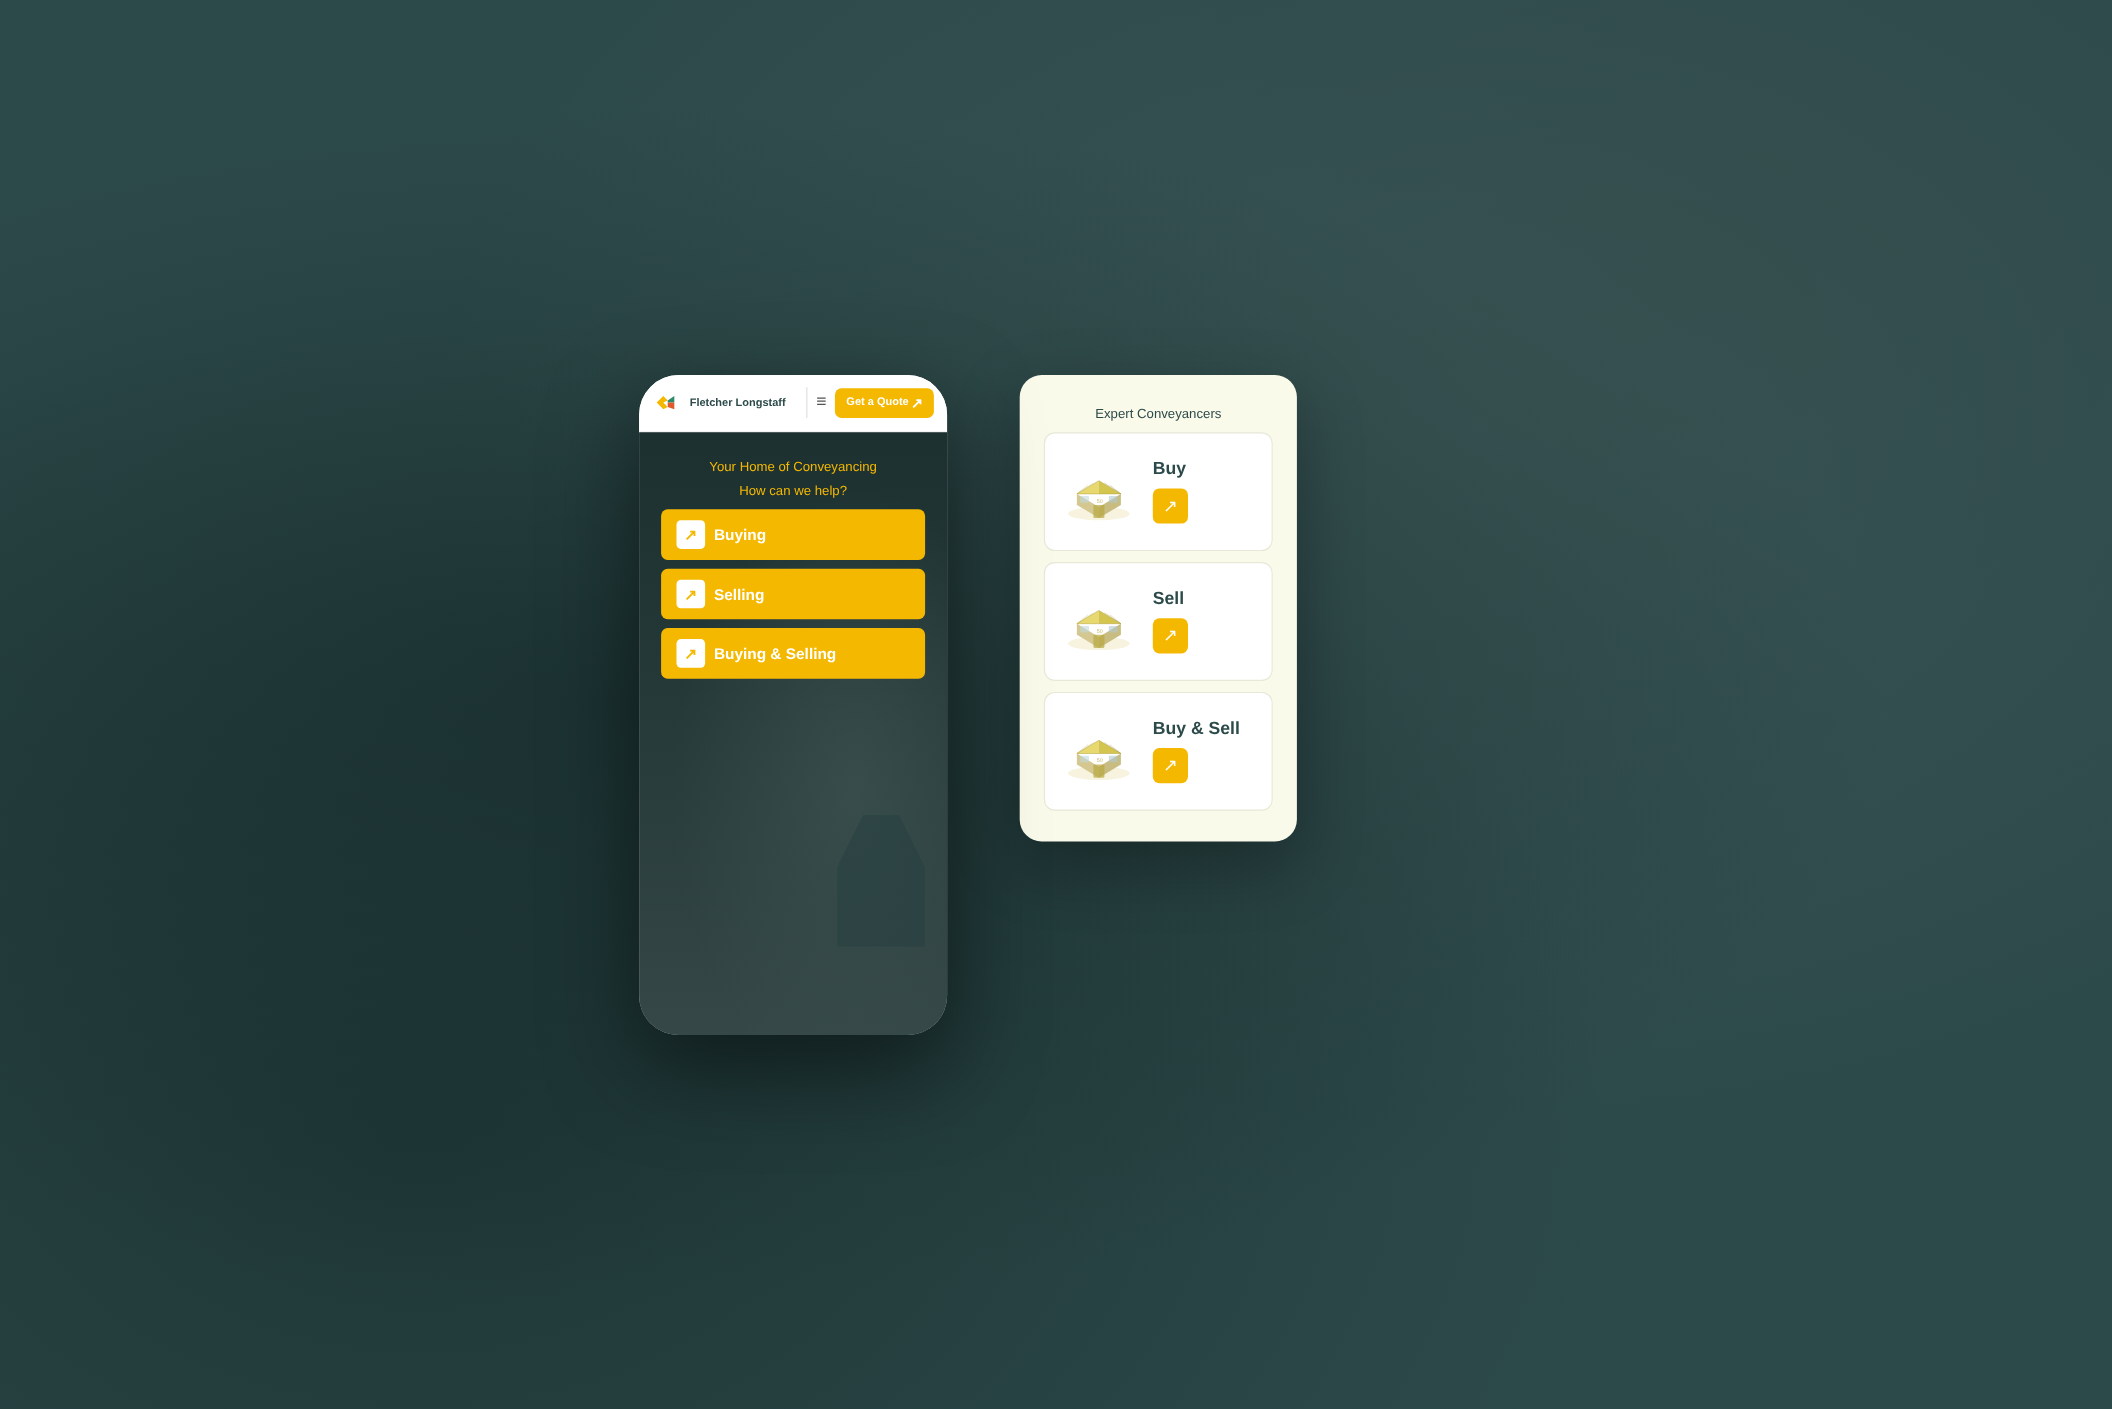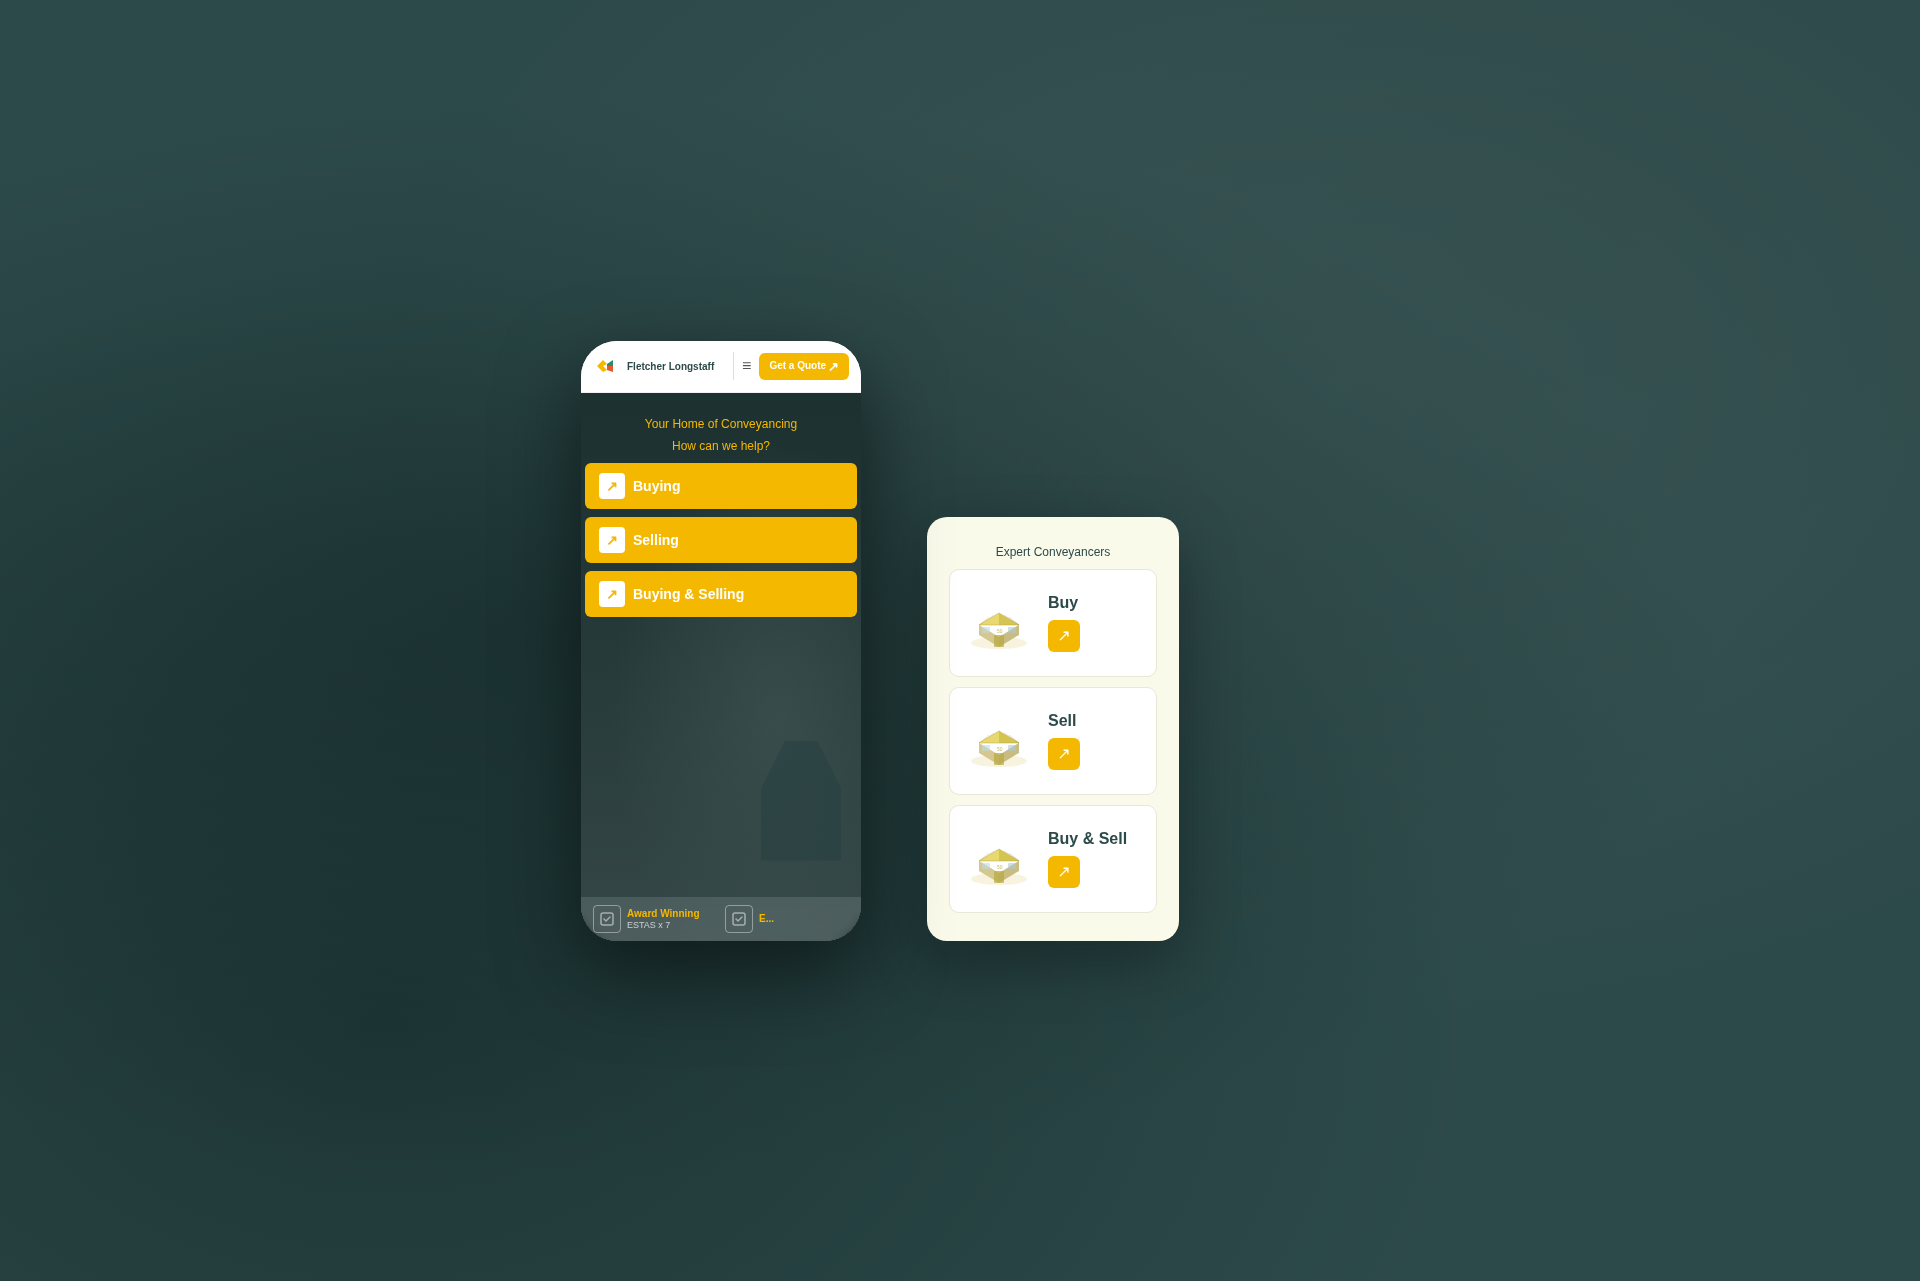--- a/index.html
+++ b/index.html
@@ -25,21 +25,21 @@
       position: absolute;
       inset: 0;
       background: 
         radial-gradient(ellipse at 20% 80%, rgba(20,40,40,0.6) 0%, transparent 50%),
         radial-gradient(ellipse at 80% 20%, rgba(50,70,70,0.4) 0%, transparent 50%);
       pointer-events: none;
     }
 
     .scene {
       display: flex;
-      align-items: flex-end;
+      align-items: flex-start;
       gap: 66px;
       position: relative;
       z-index: 1;
       transform: translateX(-80px);
     }
 
     
     .phone-mockup {
       width: 280px;
       height: 600px;
@@ -115,21 +115,21 @@
     }
 
     
     .phone-hero {
       flex: 1;
       background: linear-gradient(180deg, rgba(30,50,50,0.85) 0%, rgba(30,50,50,0.7) 100%);
       position: relative;
       display: flex;
       flex-direction: column;
       align-items: center;
-      padding: 24px 4px 0;
+      padding: 24px 20px 0;
       overflow: hidden;
     }
 
     
     .phone-hero::before {
       content: '';
       position: absolute;
       inset: 0;
       background: 
         radial-gradient(ellipse at 70% 60%, rgba(60,80,80,0.8) 0%, transparent 60%),
@@ -377,46 +377,20 @@
         <button class="phone-option-btn">
           <span class="btn-arrow-box">↗</span>
           <span>Selling</span>
         </button>
         <button class="phone-option-btn">
           <span class="btn-arrow-box">↗</span>
           <span>Buying &amp; Selling</span>
         </button>
       </div>
 
-      <div class="phone-footer">
-        <div class="phone-badge">
-          <div class="badge-icon-box">
-            <svg width="16" height="16" viewBox="0 0 16 16" fill="none">
-              <rect x="2" y="2" width="12" height="12" rx="2" stroke="rgba(255,255,255,0.5)" stroke-width="1.5" fill="none"></rect>
-              <path d="M5 8l2 2 4-4" stroke="rgba(255,255,255,0.5)" stroke-width="1.5" stroke-linecap="round"></path>
-            </svg>
-          </div>
-          <div>
-            <div class="badge-text">Award Winning</div>
-            <div class="badge-sub">ESTAS x 7</div>
-          </div>
-        </div>
-        <div class="phone-badge">
-          <div class="badge-icon-box">
-            <svg width="16" height="16" viewBox="0 0 16 16" fill="none">
-              <rect x="2" y="2" width="12" height="12" rx="2" stroke="rgba(255,255,255,0.5)" stroke-width="1.5" fill="none"></rect>
-              <path d="M5 8l2 2 4-4" stroke="rgba(255,255,255,0.5)" stroke-width="1.5" stroke-linecap="round"></path>
-            </svg>
-          </div>
-          <div>
-            <div class="badge-text"></div>
-            <div class="badge-sub" style="color:#f5b800; font-size:10px; font-weight:700;">E...</div>
-          </div>
-        </div>
-      </div>
     </div>
 
   </div>
 
   <div class="info-card">
 
     <div class="card-eyebrow">Expert Conveyancers</div>
 
     <div class="service-item">
       <svg class="house-svg" viewBox="0 0 70 55" fill="none" xmlns="http://www.w3.org/2000/svg">

